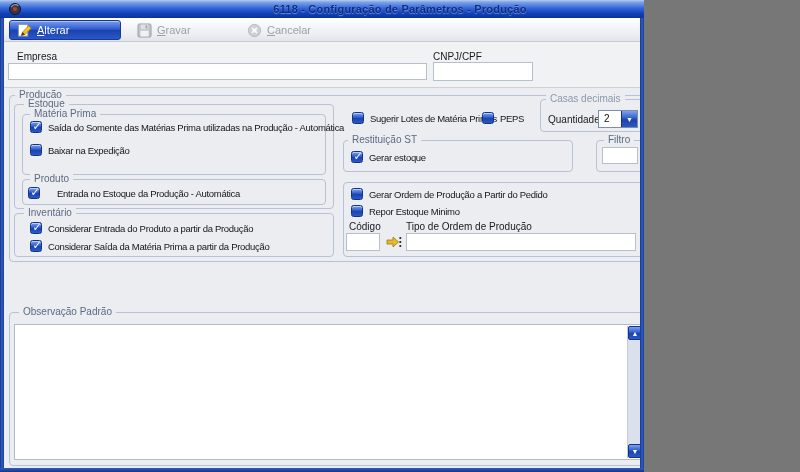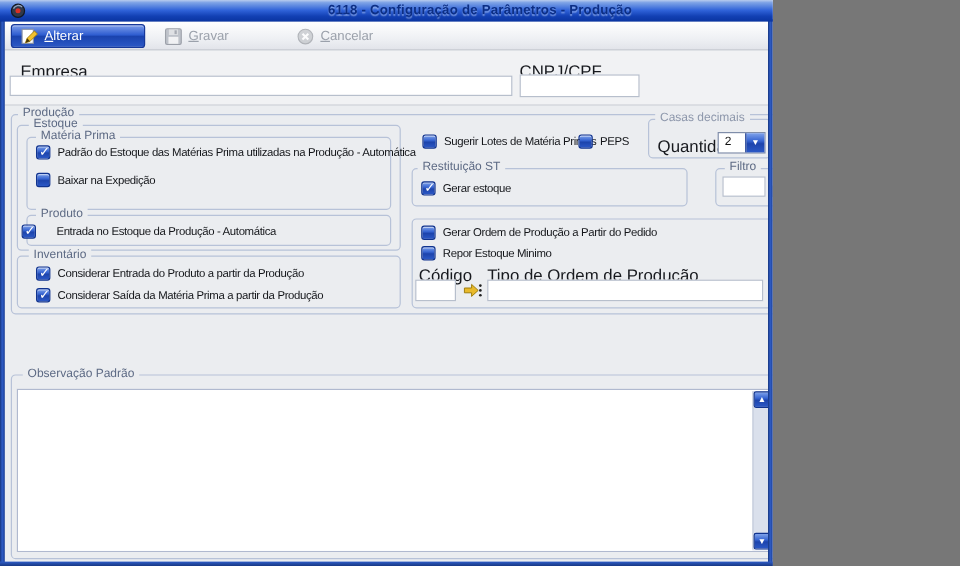--- a/index.html
+++ b/index.html
@@ -32,21 +32,21 @@
   .tb-btn .lbl::first-letter{text-decoration:underline;}
   .tb-active{left:5px;width:112px;color:#fff;
     background:linear-gradient(180deg,#7d9dea 0%,#2e5dd0 45%,#1a43ae 52%,#2b58c6 100%);
     border:1px solid #16389a;box-shadow:inset 0 1px 0 rgba(255,255,255,.4);}
   .tb-disabled{color:#9ba1ab;}
   .tb-gravar{left:126px;}
   .tb-cancelar{left:236px;}
   
   .header{position:absolute;left:4px;right:4px;top:42px;height:46px;background:#f1f2f4;
     border-bottom:1px solid #cdd1d8;box-sizing:border-box;z-index:2;}
-  .field-label{position:absolute;font-size:14px;color:#17191e;z-index:3;}
+  .field-label{position:absolute;font-size:10px;color:#17191e;z-index:3;}
   .tx{position:absolute;background:#fff;border:1px solid #b7bfcc;box-sizing:border-box;
     font-size:10px;font-family:inherit;padding:1px 3px;z-index:3;}
   
   .grp{position:absolute;border:1px solid #b7c2d8;border-radius:4px;box-sizing:border-box;z-index:2;}
   .grp-lbl{position:absolute;top:-7px;font-size:10px;color:#5d6a84;background:#ebedf0;
     padding:0 4px;white-space:nowrap;}
   .grp-lbl.dim{color:#8d97ab;}
   
   .cb{position:absolute;display:flex;align-items:flex-start;gap:6px;z-index:3;cursor:default;}
   .cb .box{width:12px;height:12px;border-radius:2.5px;border:1px solid #10338f;flex:none;position:relative;
@@ -147,31 +147,31 @@
 
   <div class="grp" style="left:14px;top:104px;width:320px;height:105px;">
     <span class="grp-lbl" style="left:9px;">Estoque</span>
   </div>
 
   <div class="grp" style="left:22px;top:114px;width:304px;height:61px;">
     <span class="grp-lbl" style="left:7px;">Matéria Prima</span>
   </div>
   <div class="cb checked" style="left:30px;top:121px;">
     <span class="box"></span>
-    <span class="lbl">Padrão do Estoque das Matérias Prima utilizadas na Produção - Automática</span>
+    <span class="lbl">Saída do Somente das Matérias Prima utilizadas na Produção - Automática</span>
   </div>
   <div class="cb" style="left:30px;top:144px;">
     <span class="box"></span>
     <span class="lbl">Baixar na Expedição</span>
   </div>
 
   <div class="grp" style="left:22px;top:179px;width:304px;height:26px;">
     <span class="grp-lbl" style="left:7px;">Produto</span>
   </div>
-  <div class="cb checked" style="left:18px;top:187px;gap:17px;">
+  <div class="cb checked" style="left:28px;top:187px;gap:17px;">
     <span class="box"></span>
     <span class="lbl">Entrada no Estoque da Produção - Automática</span>
   </div>
 
   <div class="grp" style="left:14px;top:213px;width:320px;height:44px;">
     <span class="grp-lbl" style="left:9px;">Inventário</span>
   </div>
   <div class="cb checked" style="left:30px;top:222px;">
     <span class="box"></span>
     <span class="lbl">Considerar Entrada do Produto a partir da Produção</span>

